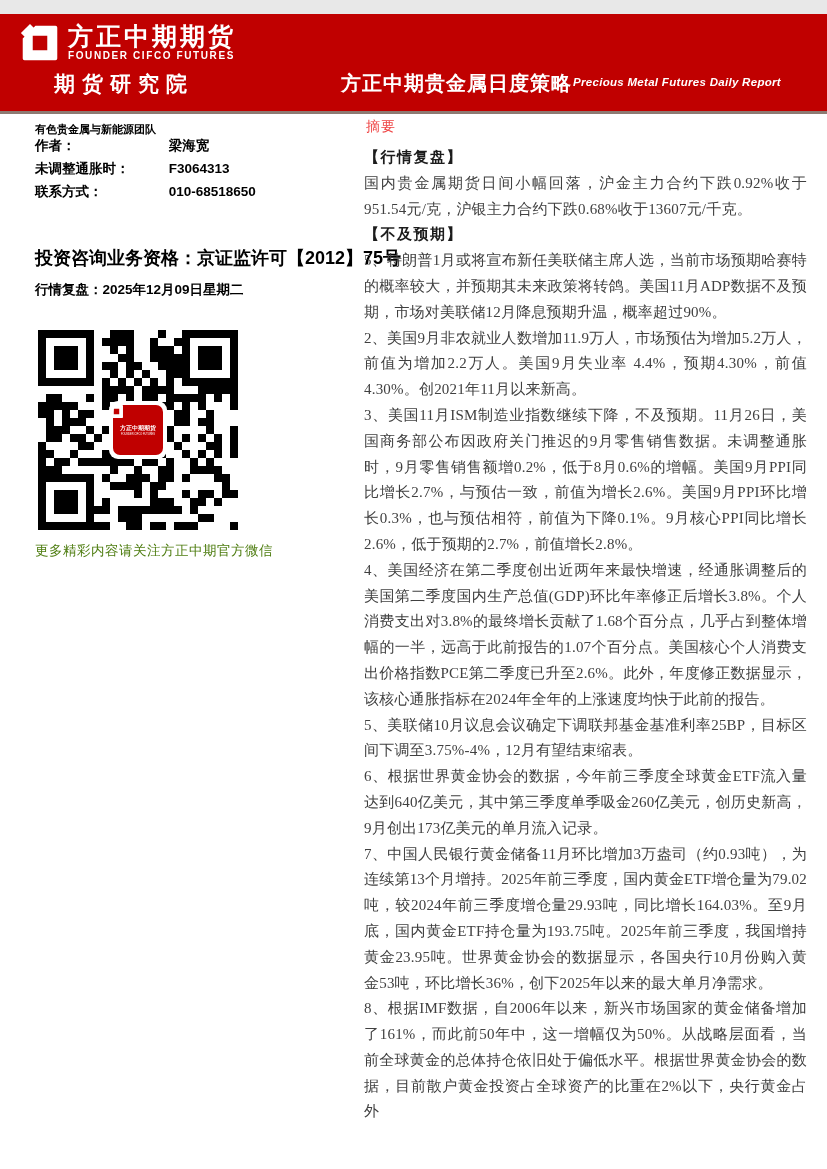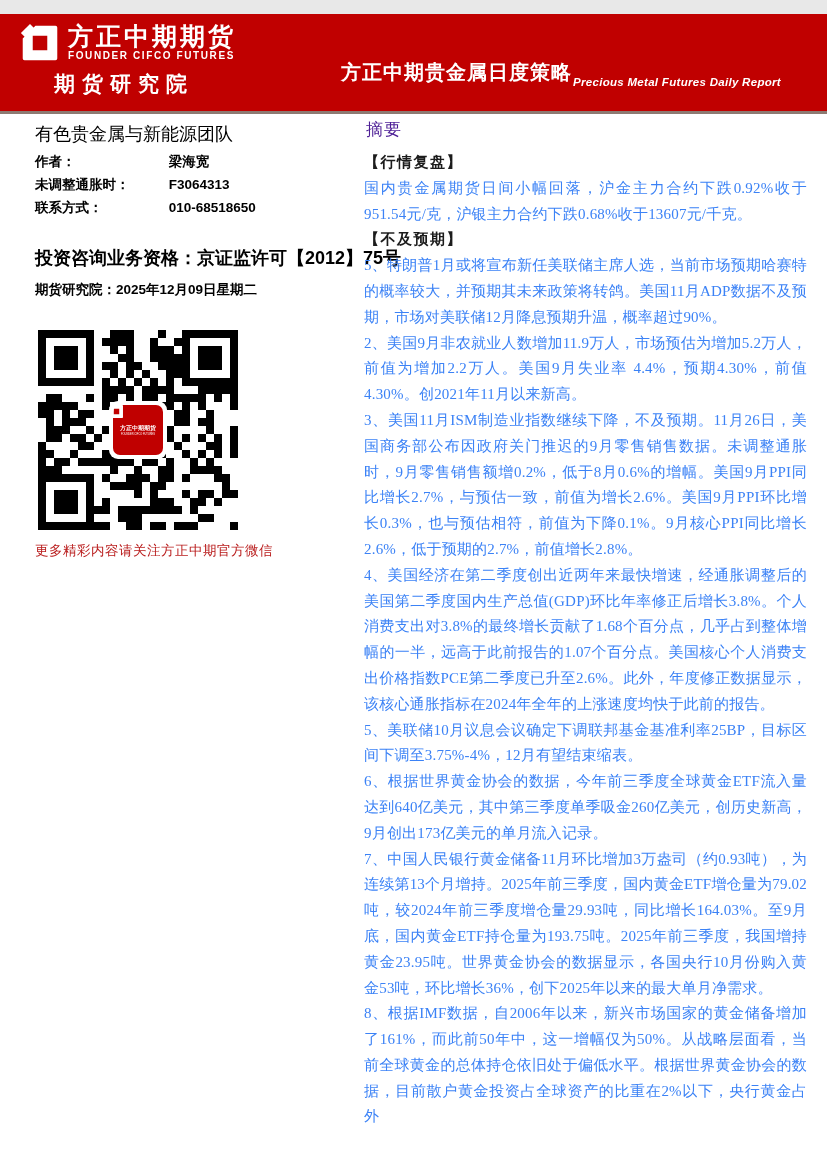--- a/index.html
+++ b/index.html
@@ -17,60 +17,60 @@
   .logo{position:absolute;left:20px;top:9px;display:flex;align-items:flex-start;}
   .logo svg{display:block;}
   .logo-text{margin-left:8px;font-family:"Liberation Sans","DejaVu Sans",sans-serif;}
   .logo-cn{font-size:25px;font-weight:bold;letter-spacing:3px;line-height:26px;}
   .logo-en{font-size:10px;font-weight:bold;letter-spacing:1.6px;line-height:12px;margin-top:1px;}
   .institute{
     position:absolute;left:54px;top:56px;font-size:21px;font-weight:bold;
     letter-spacing:7px;font-family:"Liberation Sans","DejaVu Sans",sans-serif;
   }
   .report-title{
-    position:absolute;left:341px;top:45px;font-size:20px;font-weight:bold;
+    position:absolute;left:341px;top:56px;font-size:20px;font-weight:bold;
     letter-spacing:1px;
   }
   .report-title-en{
     position:absolute;left:573px;top:62px;font-size:11.5px;font-weight:bold;
     font-style:italic;letter-spacing:.3px;
     font-family:"Liberation Sans","DejaVu Sans",sans-serif;
   }
   
   .content{position:absolute;top:100px;left:0;right:0;bottom:0;}
   .left-col{position:absolute;left:35px;top:0;width:315px;height:100%;}
-  .team{position:absolute;top:8px;font-size:18px;font-weight:normal;color:#000;
+  .team{position:absolute;top:8px;font-size:11px;font-weight:bold;color:#000;
         font-family:"Liberation Sans","DejaVu Sans",sans-serif;}
-  .info{position:absolute;top:36px;font-size:13.5px;font-weight:bold;color:#000;
+  .info{position:absolute;top:20px;font-size:13.5px;font-weight:bold;color:#000;
         font-family:"Liberation Sans","DejaVu Sans",sans-serif;}
   .info-row{height:23px;line-height:23px;}
   .info-label{display:inline-block;width:130px;}
   .qual{position:absolute;top:132px;font-size:18px;font-weight:bold;color:#000;
         font-family:"Liberation Sans","DejaVu Sans",sans-serif;white-space:nowrap;}
   .date{position:absolute;top:167px;font-size:13.5px;font-weight:bold;color:#000;
         font-family:"Liberation Sans","DejaVu Sans",sans-serif;}
   .qr-wrap{position:absolute;left:3px;top:213px;width:200px;height:206px;}
   .qr-wrap svg{position:absolute;left:0;top:3px;fill:#000;}
   .qr-logo-frame{
     position:absolute;left:71px;top:74px;width:58px;height:58px;background:#fff;
     border-radius:9px;display:flex;align-items:center;justify-content:center;
   }
   .qr-logo{
     width:50px;height:50px;background:#c00000;border-radius:7px;color:#fff;
     display:flex;flex-direction:column;align-items:center;justify-content:center;
     font-family:"Liberation Sans","DejaVu Sans",sans-serif;
   }
   .qr-logo-cn{font-size:6px;font-weight:bold;line-height:7px;white-space:nowrap;}
   .qr-logo-en{font-size:3px;line-height:4px;transform:scale(.85);white-space:nowrap;}
-  .qr-caption{position:absolute;top:428px;font-size:13.5px;color:#b91c1c;letter-spacing:.5px;}
+  .qr-caption{position:absolute;top:428px;font-size:13.5px;color:#4d7c0f;letter-spacing:.5px;}
   .right-col{position:absolute;left:364px;top:0;width:443px;}
-  .summary-heading{color:#4c1d95;font-size:17px;letter-spacing:1px;margin:4px 0 9px 2px;}
+  .summary-heading{color:#ef4444;font-size:14px;letter-spacing:1px;margin:4px 0 9px 2px;}
   .sec-title{font-size:15px;line-height:25.8px;color:#1c1c1c;letter-spacing:1.5px;font-weight:bold;}
   .body-p{
-    margin:0;font-size:15px;line-height:25.8px;color:#3b82f6;
+    margin:0;font-size:15px;line-height:25.8px;color:#404040;
     text-align:justify;text-justify:inter-character;letter-spacing:.2px;
   }
 </style>
 </head>
 <body>
 
 <div class="page">
 
   <header class="band">
     <div class="logo">
@@ -104,21 +104,21 @@
           <span class="info-label">未调整通胀时：</span>
           <span class="info-value">F3064313</span>
         </div>
         <div class="info-row">
           <span class="info-label">联系方式：</span>
           <span class="info-value">010-68518650</span>
         </div>
       </div>
 
       <div class="qual">投资咨询业务资格：京证监许可【2012】75号</div>
-      <div class="date">期货研究院：2025年12月09日星期二</div>
+      <div class="date">行情复盘：2025年12月09日星期二</div>
 
       <div class="qr-wrap">
         <svg id="qr-svg" width="200" height="200" viewBox="0 0 200 200">
             <rect x="0" y="0" width="8" height="8"></rect>
             <rect x="8" y="0" width="8" height="8"></rect>
             <rect x="16" y="0" width="8" height="8"></rect>
             <rect x="24" y="0" width="8" height="8"></rect>
             <rect x="32" y="0" width="8" height="8"></rect>
             <rect x="40" y="0" width="8" height="8"></rect>
             <rect x="48" y="0" width="8" height="8"></rect>

